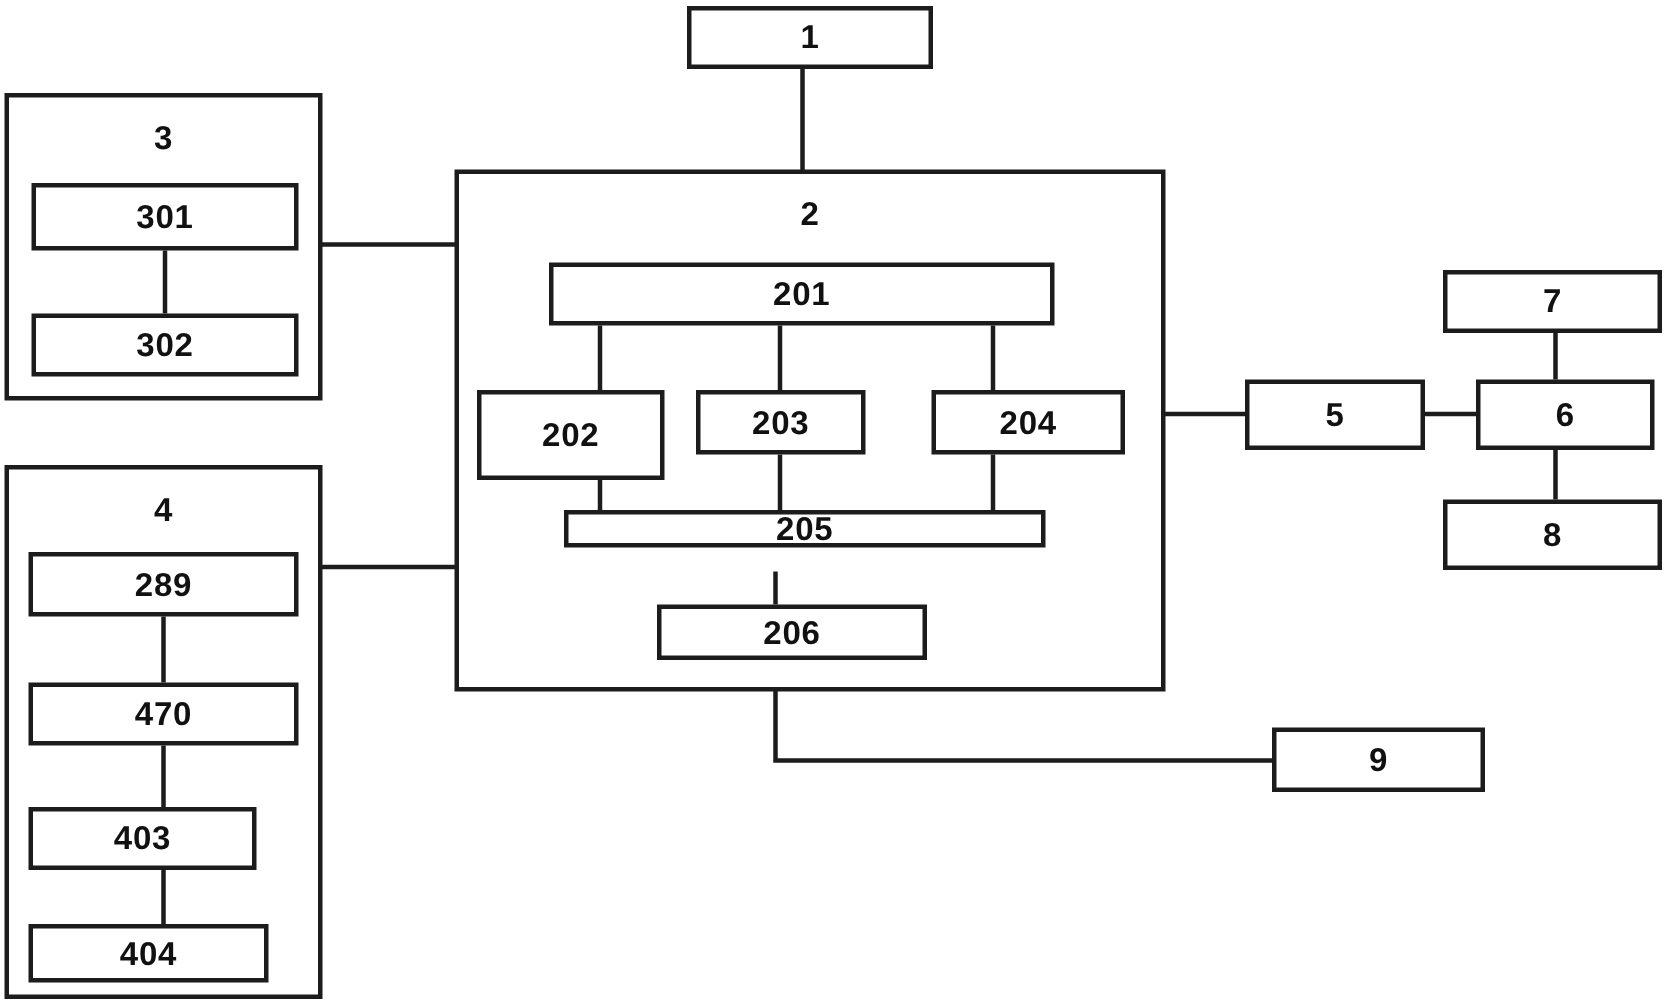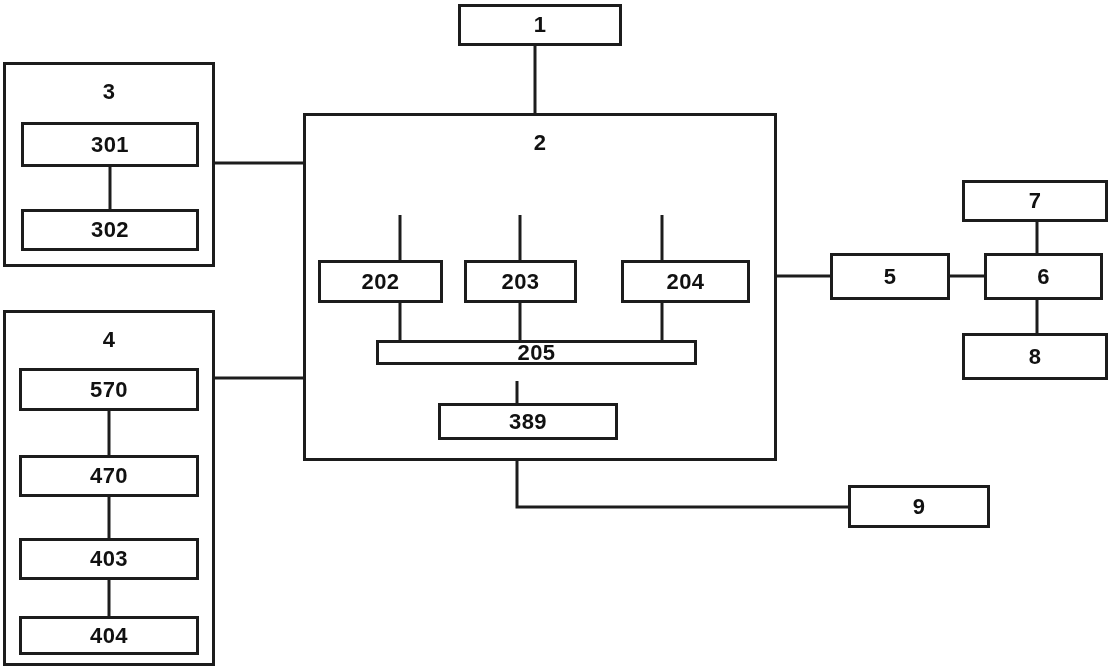--- a/index.html
+++ b/index.html
@@ -91,70 +91,73 @@
   </svg>
 
   <div class="box leaf" style="left:458px;top:4px;width:164px;height:42px">
     <span class="lbl">1</span>
   </div>
 
   <div class="box group" style="left:303px;top:113px;width:474px;height:348px">
     <span class="lbl group-lbl">2</span>
   </div>
 
+  <div class="box leaf" style="left:366px;top:175px;width:337px;height:42px">
+    <span class="lbl">201</span>
+  </div>
 
-  <div class="box leaf" style="left:318px;top:260px;width:125px;height:43px">
+  <div class="box leaf" style="left:318px;top:260px;width:125px;height:60px">
     <span class="lbl">202</span>
   </div>
 
   <div class="box leaf" style="left:464px;top:260px;width:113px;height:43px">
     <span class="lbl">203</span>
   </div>
 
   <div class="box leaf" style="left:621px;top:260px;width:129px;height:43px">
     <span class="lbl">204</span>
   </div>
 
   <div class="box leaf" style="left:376px;top:340px;width:321px;height:25px">
     <span class="lbl">205</span>
   </div>
 
   <div class="box leaf" style="left:438px;top:403px;width:180px;height:37px">
-    <span class="lbl">389</span>
+    <span class="lbl">206</span>
   </div>
 
   <div class="box group" style="left:3px;top:62px;width:212px;height:205px">
     <span class="lbl group-lbl">3</span>
   </div>
 
   <div class="box leaf" style="left:21px;top:122px;width:178px;height:45px">
     <span class="lbl">301</span>
   </div>
 
   <div class="box leaf" style="left:21px;top:209px;width:178px;height:42px">
     <span class="lbl">302</span>
   </div>
 
   <div class="box group" style="left:3px;top:310px;width:212px;height:356px">
     <span class="lbl group-lbl">4</span>
   </div>
 
   <div class="box leaf" style="left:19px;top:368px;width:180px;height:43px">
-    <span class="lbl">570</span>
+    <span class="lbl">289</span>
   </div>
 
   <div class="box leaf" style="left:19px;top:455px;width:180px;height:42px">
     <span class="lbl">470</span>
   </div>
 
-  <div class="box leaf" style="left:19px;top:538px;width:180px;height:42px">
+  <div class="box leaf" style="left:19px;top:538px;width:152px;height:42px">
     <span class="lbl">403</span>
   </div>
 
-  <div class="box leaf" style="left:19px;top:616px;width:180px;height:39px">
+  <div class="box leaf" style="left:19px;top:616px;width:160px;height:39px">
     <span class="lbl">404</span>
   </div>
 
   <div class="box leaf" style="left:830px;top:253px;width:120px;height:47px">
     <span class="lbl">5</span>
   </div>
 
   <div class="box leaf" style="left:984px;top:253px;width:119px;height:47px">
     <span class="lbl">6</span>
   </div>

